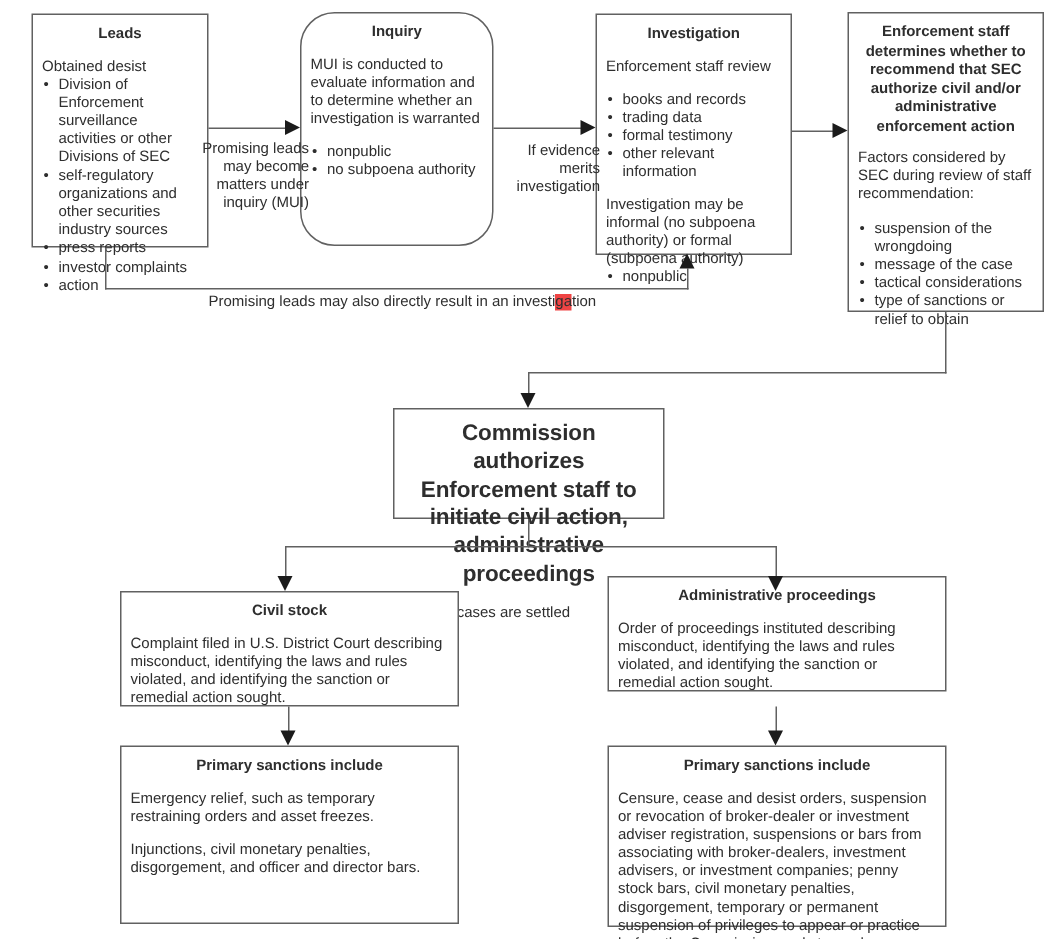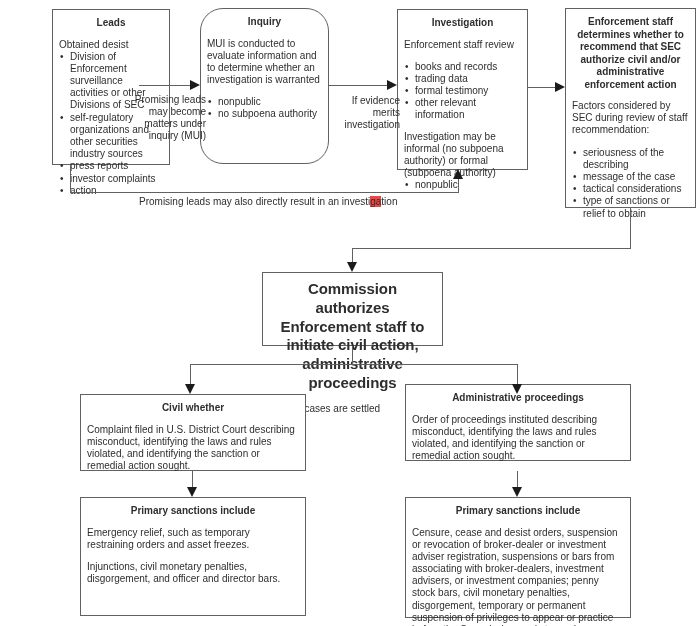--- a/index.html
+++ b/index.html
@@ -23,21 +23,21 @@
   .flabel{position:absolute;font-size:10px;line-height:1.2;}
   .hline,.vline{position:absolute;background:#616161;}
   .hline{height:1px;}
   .vline{width:1px;}
   .arrow-right{position:absolute;width:0;height:0;border-top:5px solid transparent;border-bottom:5px solid transparent;border-left:10px solid #1b1b1b;}
   .arrow-down{position:absolute;width:0;height:0;border-left:5px solid transparent;border-right:5px solid transparent;border-top:10px solid #1b1b1b;}
   .arrow-up{position:absolute;width:0;height:0;border-left:5px solid transparent;border-right:5px solid transparent;border-bottom:10px solid #1b1b1b;}
   .hl{background:#ef4444;margin-top:32px;}
 
   
-  #box-leads{left:21px;top:9px;width:118px;height:156px;margin-left:31px;}
+  #box-leads{left:21px;top:9px;width:118px;height:156px;}
   #box-inquiry{left:200px;top:8px;width:129px;height:156px;border-radius:23px;}
   #box-investigation{left:397px;top:9px;width:131px;height:161px;}
   #box-enforcement{left:565px;top:8px;width:131px;height:200px;}
   #box-commission{left:262px;top:272px;width:181px;height:74px;}
   #box-civil{left:80px;top:394px;width:226px;height:77px;}
   #box-admin{left:405px;top:384px;width:226px;height:77px;}
   #box-sanc-civil{left:80px;top:497px;width:226px;height:119px;}
   #box-sanc-admin{left:405px;top:497px;width:226px;height:121px;}
 
   
@@ -114,36 +114,36 @@
     <div class="body-p">Investigation may be informal (no subpoena authority) or formal (subpoena authority)</div>
     <ul class="bullets">
       <li>nonpublic</li>
     </ul>
   </div>
 
   <div class="box" id="box-enforcement">
     <div class="title">Enforcement staff determines whether to recommend that SEC authorize civil and/or administrative enforcement action</div>
     <div class="intro">Factors considered by SEC during review of staff recommendation:</div>
     <ul class="bullets gap">
-      <li>seriousness of the describing</li>
+      <li>suspension of the wrongdoing</li>
       <li>message of the case</li>
       <li>tactical considerations</li>
       <li>type of sanctions or relief to obtain</li>
     </ul>
   </div>
 
   <div class="box" id="box-commission">
     <div class="title">Commission authorizes Enforcement staff to initiate civil action, administrative proceedings</div>
     <ul class="bullets gap">
       <li>most cases are settled</li>
     </ul>
   </div>
 
   <div class="box" id="box-civil">
-    <div class="title">Civil whether</div>
+    <div class="title">Civil stock</div>
     <div class="body-p">Complaint filed in U.S. District Court describing misconduct, identifying the laws and rules violated, and identifying the sanction or remedial action sought.</div>
   </div>
 
   <div class="box" id="box-admin">
     <div class="title">Administrative proceedings</div>
     <div class="body-p">Order of proceedings instituted describing misconduct, identifying the laws and rules violated, and identifying the sanction or remedial action sought.</div>
   </div>
 
   <div class="box" id="box-sanc-civil">
     <div class="title">Primary sanctions include</div>

